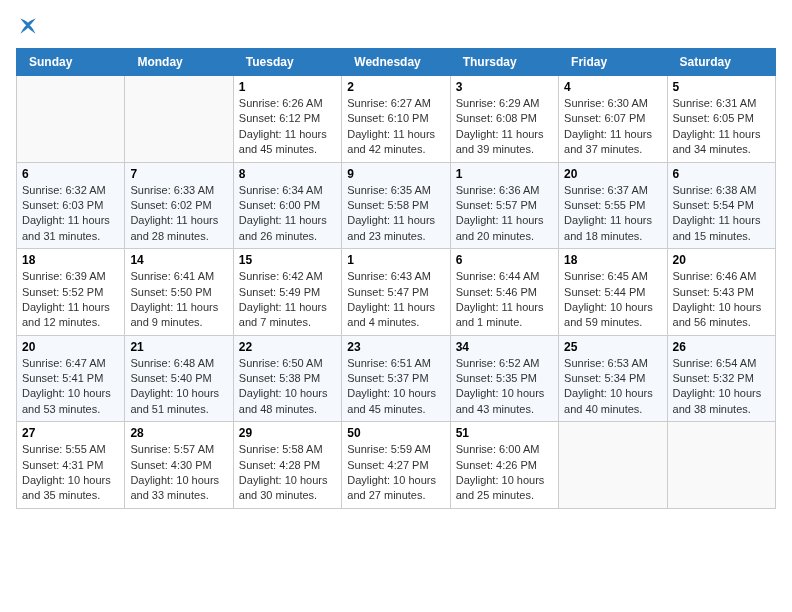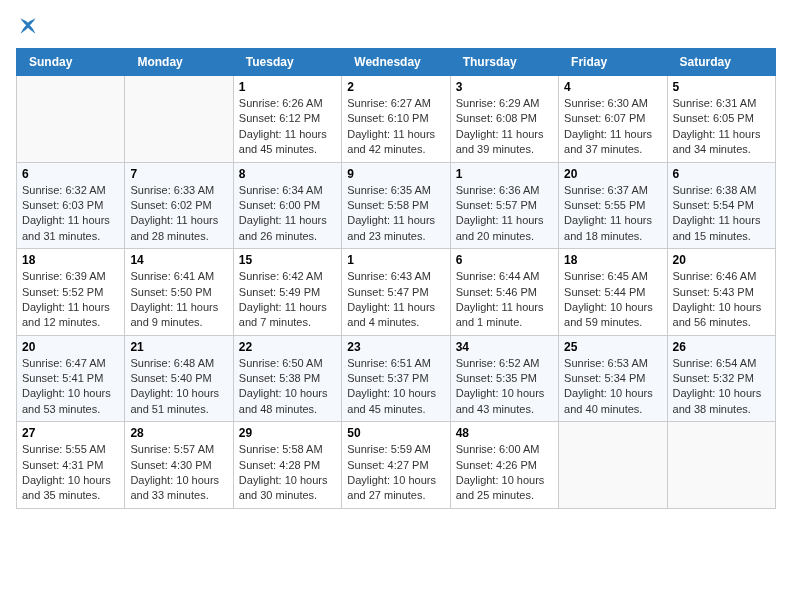--- a/index.html
+++ b/index.html
@@ -249,20 +249,20 @@
         </td>
         <td>
           <span class="day-num">29</span>
           <div class="day-info">Sunrise: 5:58 AM<br>Sunset: 4:28 PM<br>Daylight: 10 hours and 30 minutes.</div>
         </td>
         <td>
           <span class="day-num">50</span>
           <div class="day-info">Sunrise: 5:59 AM<br>Sunset: 4:27 PM<br>Daylight: 10 hours and 27 minutes.</div>
         </td>
         <td>
-          <span class="day-num">48</span>
+          <span class="day-num">51</span>
           <div class="day-info">Sunrise: 6:00 AM<br>Sunset: 4:26 PM<br>Daylight: 10 hours and 25 minutes.</div>
         </td>
         <td class="empty"></td>
         <td class="empty"></td>
       </tr>
     </tbody>
 </table>
 
 </body></html>

